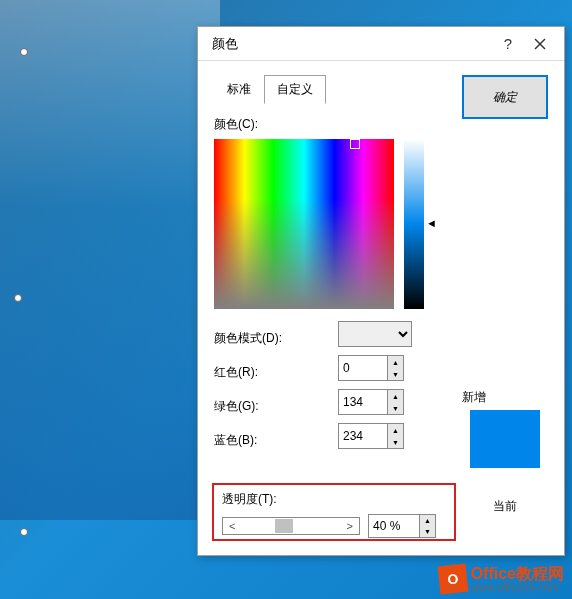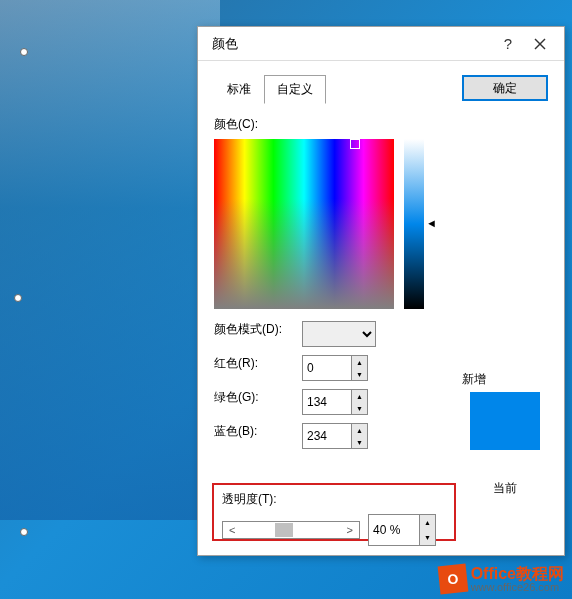--- a/index.html
+++ b/index.html
@@ -73,27 +73,27 @@
       font-size: 12px;
       cursor: pointer;
     }
     .tab.active {
       border: 1px solid #a0a0a0;
       border-bottom: 1px solid #fff;
       background: #fff;
     }
 
     .btn {
-      width: 86px; height: 26px;
+      width: 86px; height: 44px;
       border: 1px solid #adadad;
       background: #e1e1e1;
       font-size: 12px;
       margin-bottom: 10px;
       cursor: pointer;
-      display: flex; align-items: center; justify-content: center;
+      display: flex; align-items: center; justify-content: center; font-style: italic;
     }
     .btn.primary { border: 2px solid #0078d7; }
 
     .label { font-size: 12px; margin-bottom: 6px; display: block; }
 
     .color-picker-wrap { display: flex; margin-bottom: 12px; }
     .spectrum {
       width: 180px; height: 170px;
       background:
         linear-gradient(to bottom, rgba(0,0,0,0) 0%, rgba(0,0,0,0) 35%, rgba(128,128,128,1) 100%),
@@ -120,21 +120,21 @@
       position: relative;
     }
     .lightness-arrow::after {
       content: "◄";
       position: absolute;
       top: 78px;
       font-size: 11px;
       color: #000;
     }
 
-    .row { display: flex; align-items: flex-start; margin-bottom: 8px; }
+    .row { display: flex; align-items: flex-end; margin-bottom: 8px; gap: 36px; }
     .row .rlabel { width: 88px; font-size: 12px; }
     .row select, .row .numwrap input {
       font-size: 12px;
       border: 1px solid #888;
       height: 22px;
       padding: 12px 4px;
     }
     .row select { width: 74px; }
     .numwrap { display: flex; align-items: stretch; }
     .numwrap input { width: 50px; }
@@ -164,21 +164,21 @@
       padding: 0 6px;
       cursor: pointer;
     }
     .slider-track .arrow { font-size: 11px; color: #555; }
     .slider-track .fill { flex: 1; position: relative; height: 14px; }
     .slider-track .thumb {
       position: absolute; left: 36%; top: 0;
       width: 18px; height: 14px; background: #c0c0c0;
     }
     .trans-num { margin-left: 8px; display: flex; }
-    .trans-num input { width: 52px; height: 32px; border: 1px solid #888; font-size: 12px; padding: 0 4px; }
+    .trans-num input { width: 52px; height: 24px; border: 1px solid #888; font-size: 12px; padding: 0 4px; }
 
     .watermark {
       position: absolute;
       right: 8px; bottom: 6px;
       display: flex; align-items: center;
       z-index: 3;
       font-family: "Microsoft YaHei", Arial, sans-serif;
     }
     .wm-logo {
       width: 28px; height: 28px;

